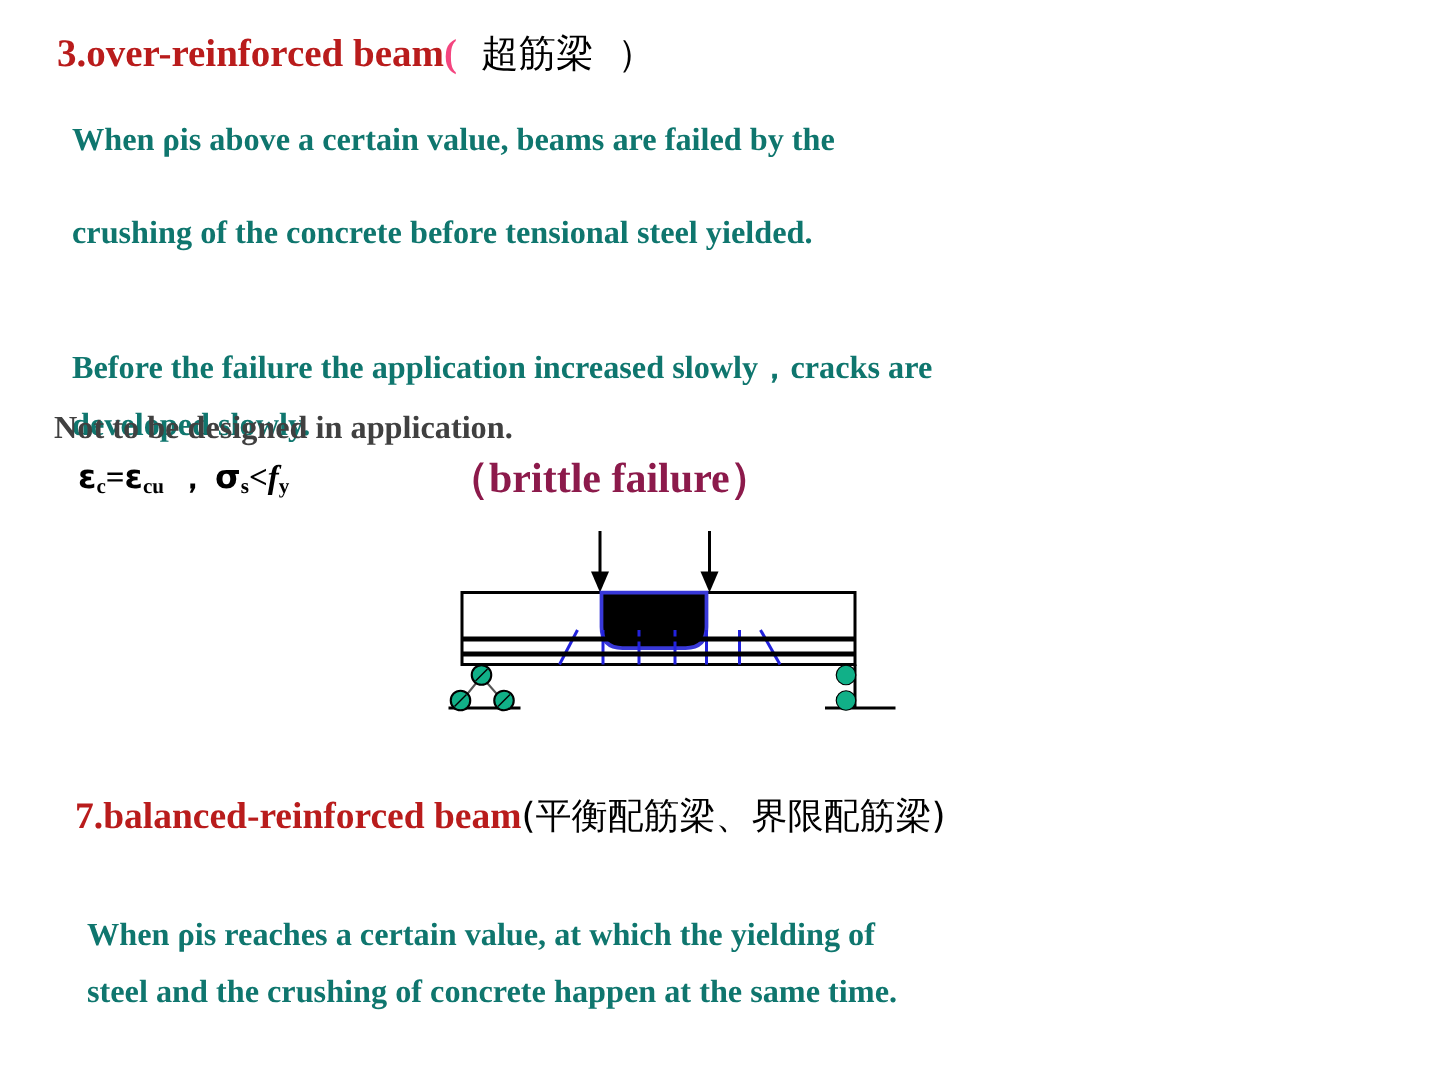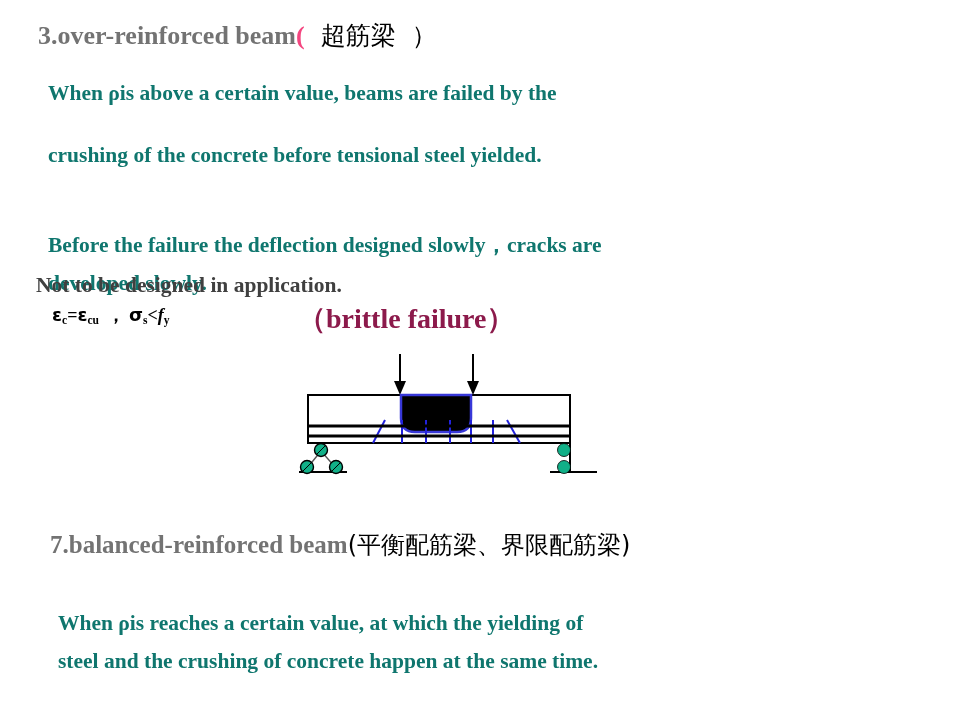--- a/index.html
+++ b/index.html
@@ -16,21 +16,21 @@
     color: #000000;
   }
 
   
   .heading {
     position: absolute;
     font-weight: bold;
     white-space: nowrap;
     line-height: 1.1;
   }
-  .heading .en { color: #737373; }
+  .heading .en { color: #b91c1c; }
   .heading .cn { color: #000000; font-family: "DejaVu Sans", "Liberation Sans", sans-serif; font-weight: normal; }
   .heading .paren-en { color: #f4457f; }
 
   #heading-over {
     left: 38px;
     top: 22px;
     font-size: 26px;
   }
   #heading-over .cn { font-size: 25px; margin-left: 16px; }
 
@@ -65,21 +65,21 @@
   #para-over-3 { left: 48px; top: 226px; }
   #para-note   { left: 36px; top: 261px; color: #404040; }
 
   #para-balanced { left: 58px; top: 604px; }
 
   
   #formula-line {
     position: absolute;
     left: 52px;
     top: 303px;
-    font-size: 18px;
+    font-size: 22px;
     font-weight: bold;
     white-space: nowrap;
   }
   #formula-line .gk {
     font-family: "DejaVu Sans", "Liberation Sans", sans-serif;
     font-weight: bold;
   }
   #formula-line sub {
     font-size: 0.64em;
     vertical-align: -0.28em;
@@ -118,21 +118,21 @@
 
 <div class="para" id="para-over-1">
   <span>When ρis above a certain value, beams are failed by the</span>
 </div>
 
 <div class="para" id="para-over-2">
   <span>crushing of the concrete before tensional steel yielded.</span>
 </div>
 
 <div class="para" id="para-over-3">
-  <span>Before the failure the deflection designed slowly</span><span class="cjk-comma">，</span><span>cracks  are</span>
+  <span>Before the failure the application increased slowly</span><span class="cjk-comma">，</span><span>cracks  are</span>
   <div style="position:absolute; left:0; top:38px; white-space:nowrap;">
     <span>developed slowly.</span>
   </div>
 </div>
 
 <div class="para" id="para-note" style="top:266px;">
   <span>Not to be designed in application.</span>
 </div>
 
 <div id="formula-line">

